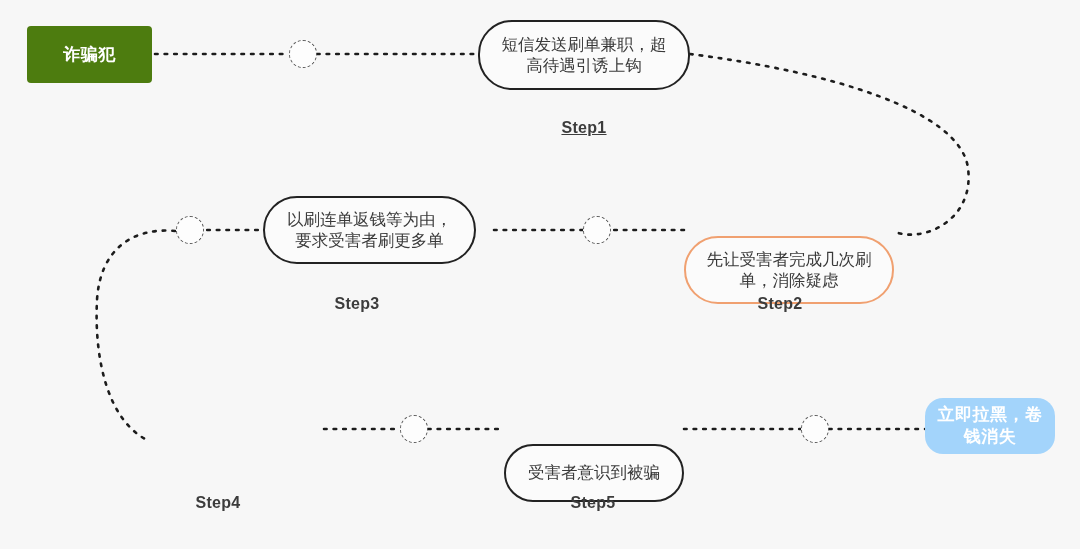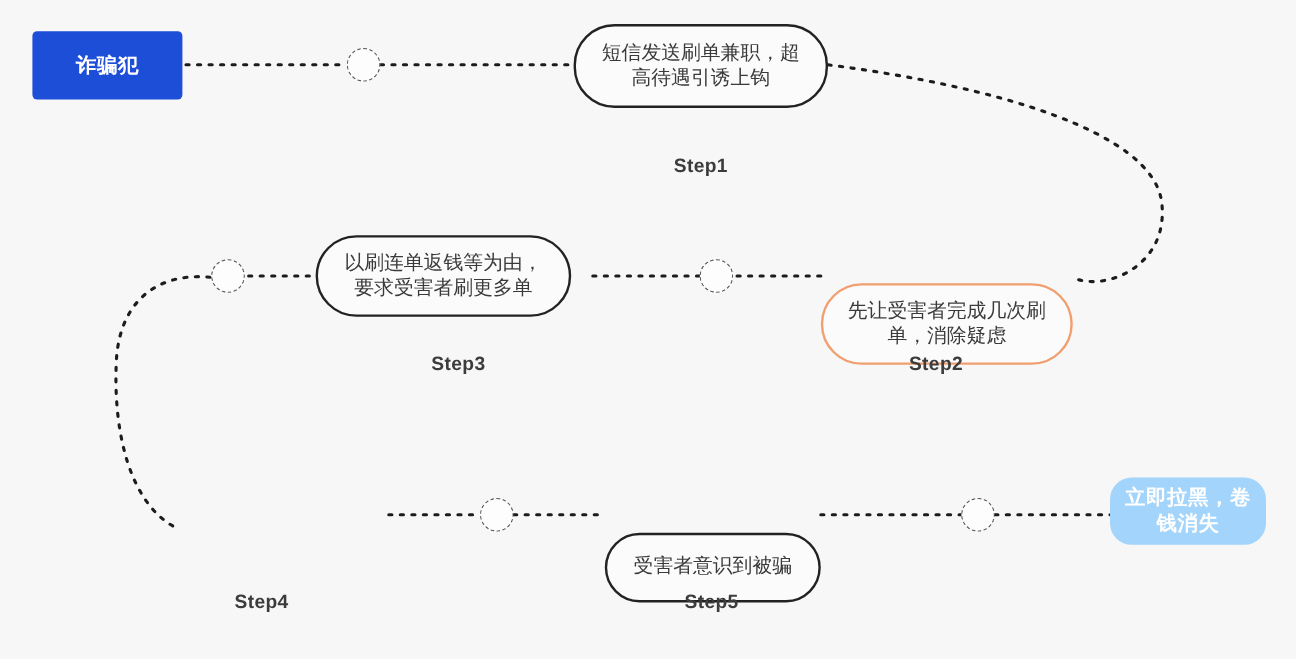--- a/index.html
+++ b/index.html
@@ -40,21 +40,21 @@
   }
   
   .node.fill {
     border-radius: 18px;
     color: #ffffff;
     font-weight: bold;
     font-size: 17px;
     letter-spacing: 0.5px;
   }
   .node.fill.start {
-    background: #1d4ed8;
+    background: #4d7c0f;
     border-radius: 4px;
   }
   .node.fill.end {
     background: #a3d4fb;
     border-radius: 18px;
   }
   
   .node.outline {
     background: #fbfbfb;
     border: 2px solid #222222;
@@ -112,29 +112,29 @@
 
       <path d="M 684 429 L 801 429"></path>
       <path d="M 829 429 L 925 429"></path>
     </g>
   </svg>
 
   <div class="node fill start" style="left:27px; top:26px; width:125px; height:57px;">诈骗犯</div>
 
   <div class="node outline" style="left:478px; top:20px; width:212px; height:70px;">短信发送刷单兼职，超
 高待遇引诱上钩</div>
-  <div class="step-label" style="left:512px; top:130px; width:144px;">Step1</div>
+  <div class="step-label" style="left:512px; top:119px; width:144px;text-decoration:underline;">Step1</div>
 
   <div class="node outline orange" style="left:684px; top:196px; width:210px; height:68px;">先让受害者完成几次刷
 单，消除疑虑</div>
   <div class="step-label" style="left:708px; top:295px; width:144px;">Step2</div>
 
   <div class="node outline" style="left:263px; top:196px; width:213px; height:68px;">以刷连单返钱等为由，
 要求受害者刷更多单</div>
-  <div class="step-label" style="left:310px; top:295px; width:144px;">Step3</div>
+  <div class="step-label" style="left:285px; top:295px; width:144px;">Step3</div>
 
   <div class="step-label" style="left:146px; top:494px; width:144px;">Step4</div>
 
   <div class="node outline" style="left:504px; top:400px; width:180px; height:58px;margin-top:44px;">受害者意识到被骗</div>
   <div class="step-label" style="left:521px; top:494px; width:144px;">Step5</div>
 
   <div class="node fill end" style="left:925px; top:398px; width:130px; height:56px;">立即拉黑，卷
 钱消失</div>
 
   <div class="joint" style="left:289px; top:40px;"></div>

